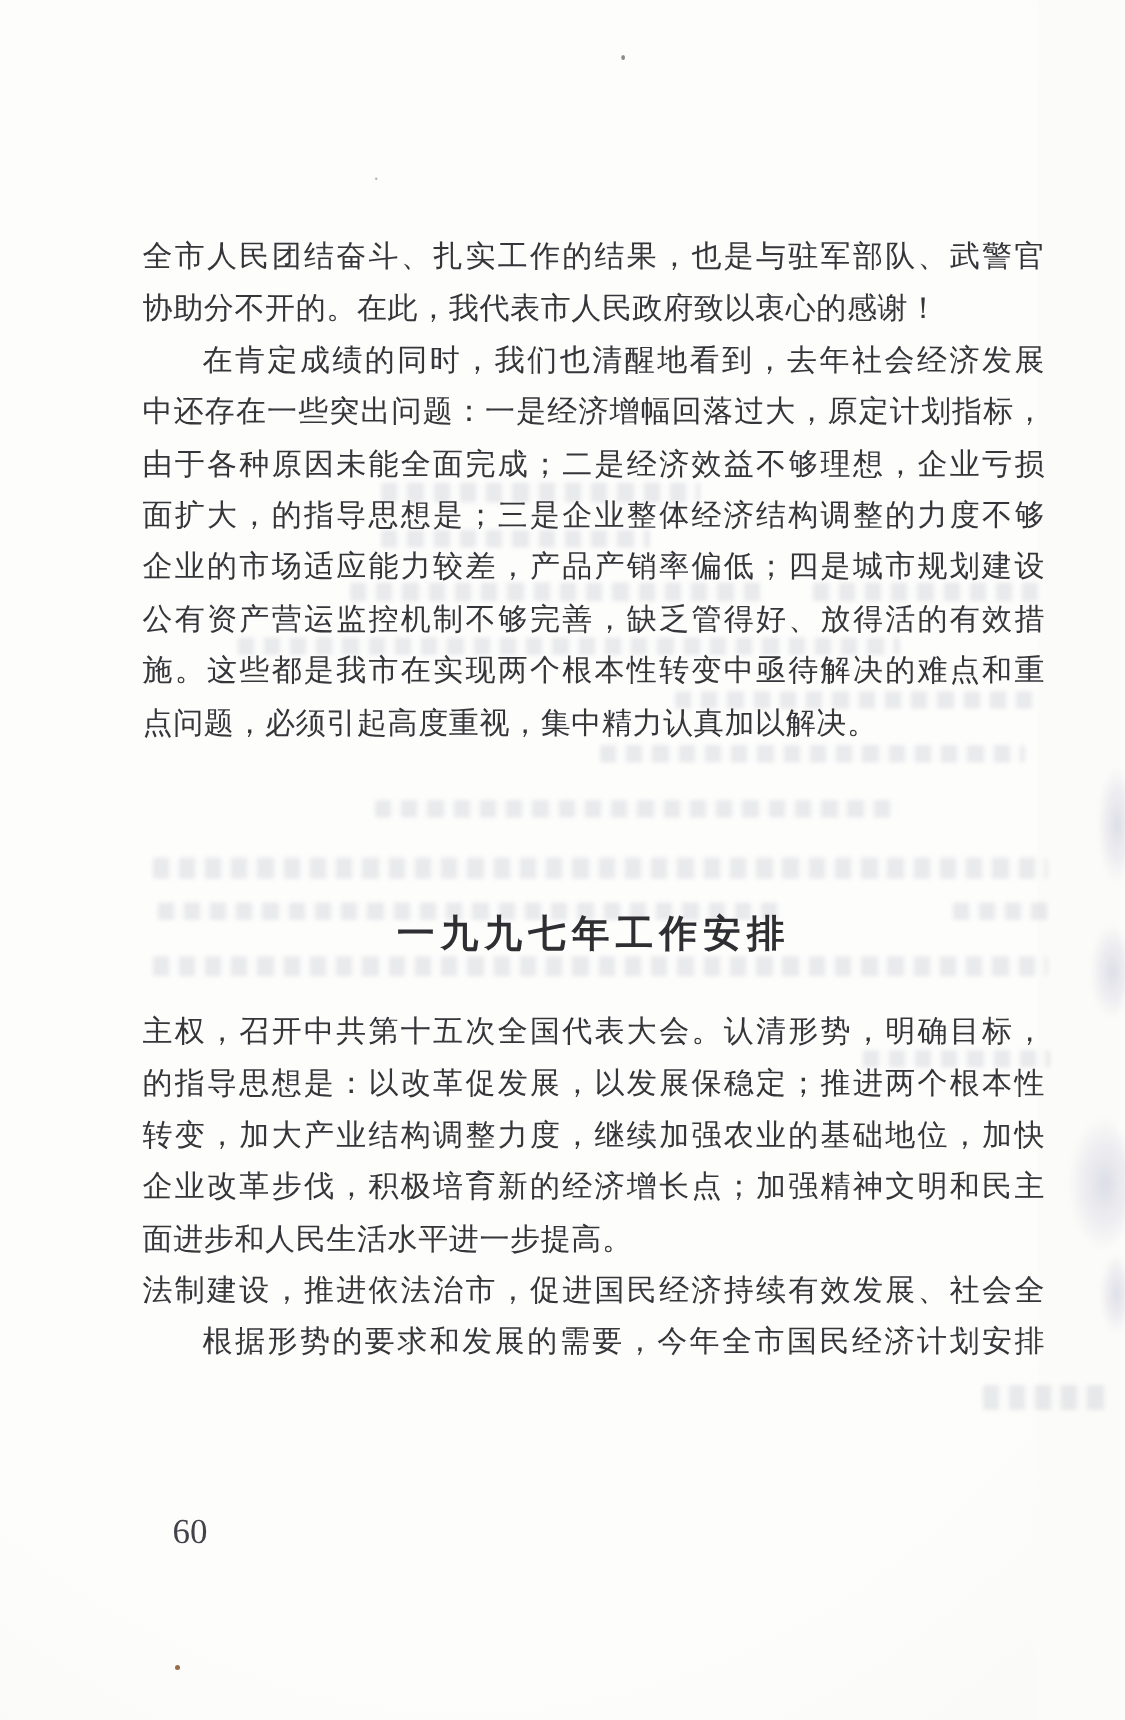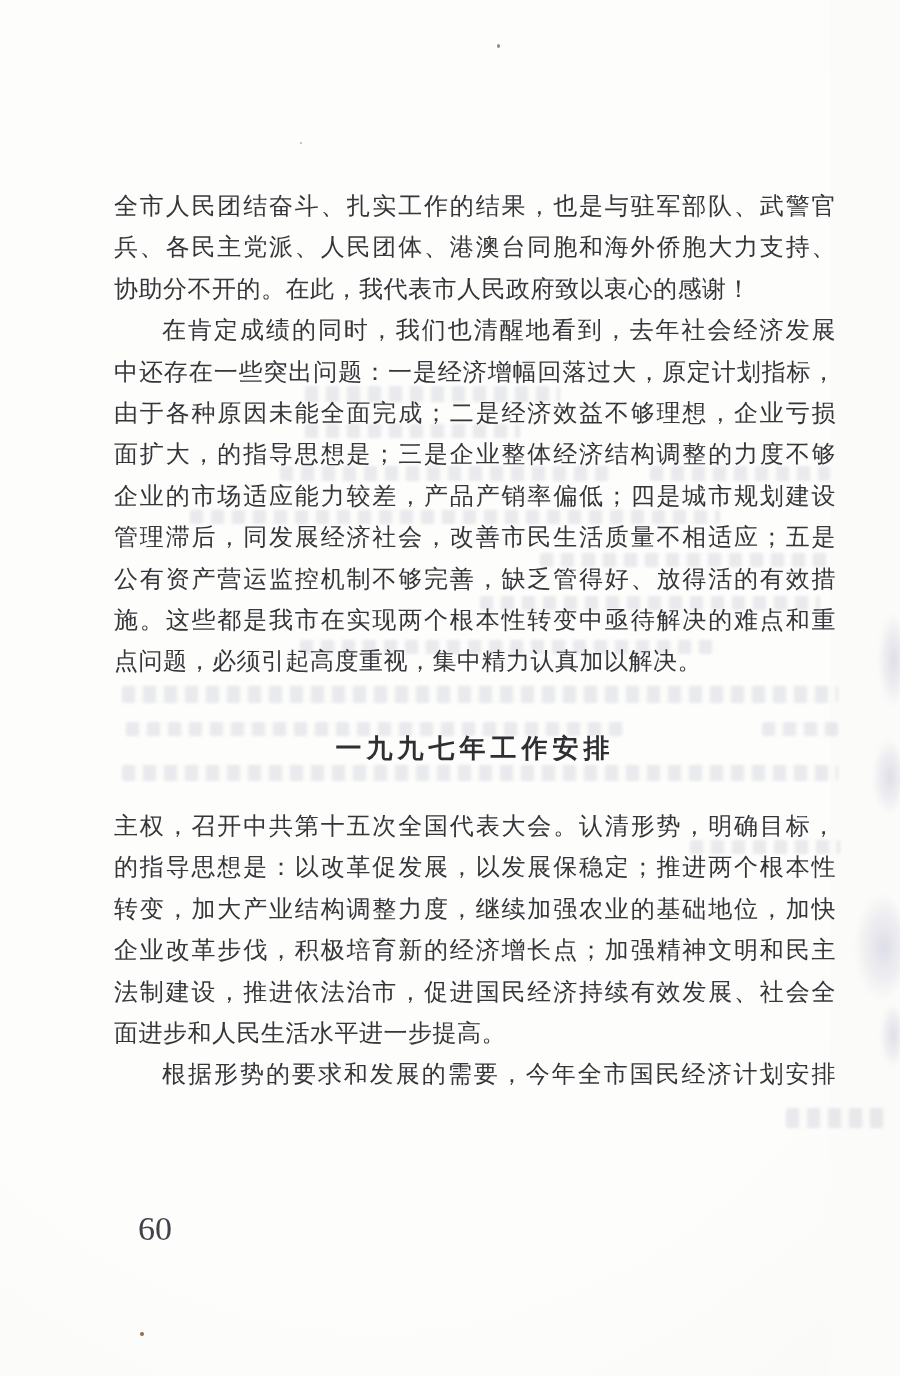--- a/index.html
+++ b/index.html
@@ -37,31 +37,31 @@
     overflow: hidden;
   }
   .line.ind { text-indent: 2em; }
   .line.end { text-align: right; text-align-last: left; }
   .heading {
     position: absolute;
     left: 114px; top: 726px;
     width: 722px; height: 44px;
     margin: 0;
     font-family: "Liberation Sans", "DejaVu Sans", sans-serif;
-    font-size: 26px;
+    font-size: 30px;
     font-weight: 600;
     letter-spacing: 5px;
     text-align: center;
     line-height: 44px;
     color: #2e2e33;
   }
   .pagenum {
     position: absolute;
     left: 138px; top: 1210px;
-    font-size: 34px;
+    font-size: 28px;
     color: #42424a;
     font-family: "Liberation Serif", "DejaVu Serif", serif;
   }
   
   .ghost {
     position: absolute;
     background: repeating-linear-gradient(90deg,
       rgba(132,136,158,0.30) 0 13px,
       rgba(132,136,158,0.02) 13px 21px);
     filter: blur(1.6px);
@@ -103,46 +103,44 @@
   <div class="blob" style="left:854px; top:892px; width:50px; height:110px;"></div>
   <div class="blob" style="left:880px; top:1002px; width:22px; height:66px;"></div>
 
   <div class="speck" style="left:497px; top:44px; width:3px; height:4px; background:#8a8a90;"></div>
   <div class="speck" style="left:140px; top:1332px; width:4px; height:4px; background:#9b6a4a;"></div>
   <div class="speck" style="left:300px; top:142px; width:2px; height:2px; background:#b5b5b8;"></div>
 
   <main class="text-col block1">
     <p class="para">
       <span class="line">全市人民团结奋斗、扎实工作的结果，也是与驻军部队、武警官</span>
-      <span class="line">兵、各民主党派、人民团体、港澳台同胞和海外侨胞大力支持、</span>
       <span class="line end">协助分不开的。在此，我代表市人民政府致以衷心的感谢！</span>
     </p>
     <p class="para">
       <span class="line ind">在肯定成绩的同时，我们也清醒地看到，去年社会经济发展</span>
       <span class="line">中还存在一些突出问题：一是经济增幅回落过大，原定计划指标，</span>
       <span class="line">由于各种原因未能全面完成；二是经济效益不够理想，企业亏损</span>
       <span class="line">面扩大，的指导思想是；三是企业整体经济结构调整的力度不够大，</span>
       <span class="line">企业的市场适应能力较差，产品产销率偏低；四是城市规划建设</span>
-      <span class="line">管理滞后，同发展经济社会，改善市民生活质量不相适应；五是</span>
       <span class="line">公有资产营运监控机制不够完善，缺乏管得好、放得活的有效措</span>
       <span class="line">施。这些都是我市在实现两个根本性转变中亟待解决的难点和重</span>
       <span class="line end">点问题，必须引起高度重视，集中精力认真加以解决。</span>
     </p>
   </main>
 
   <h1 class="heading">一九九七年工作安排</h1>
 
   <main class="text-col block2">
     <p class="para">
       <span class="line">主权，召开中共第十五次全国代表大会。认清形势，明确目标，</span>
       <span class="line">的指导思想是：以改革促发展，以发展保稳定；推进两个根本性</span>
       <span class="line">转变，加大产业结构调整力度，继续加强农业的基础地位，加快</span>
       <span class="line">企业改革步伐，积极培育新的经济增长点；加强精神文明和民主</span>
+      <span class="line end">面进步和人民生活水平进一步提高。</span>
       <span class="line">法制建设，推进依法治市，促进国民经济持续有效发展、社会全</span>
-      <span class="line end">面进步和人民生活水平进一步提高。</span>
     </p>
     <p class="para">
       <span class="line ind">根据形势的要求和发展的需要，今年全市国民经济计划安排</span>
     </p>
   </main>
 
   <div class="pagenum">60</div>
 
 </div>
 

